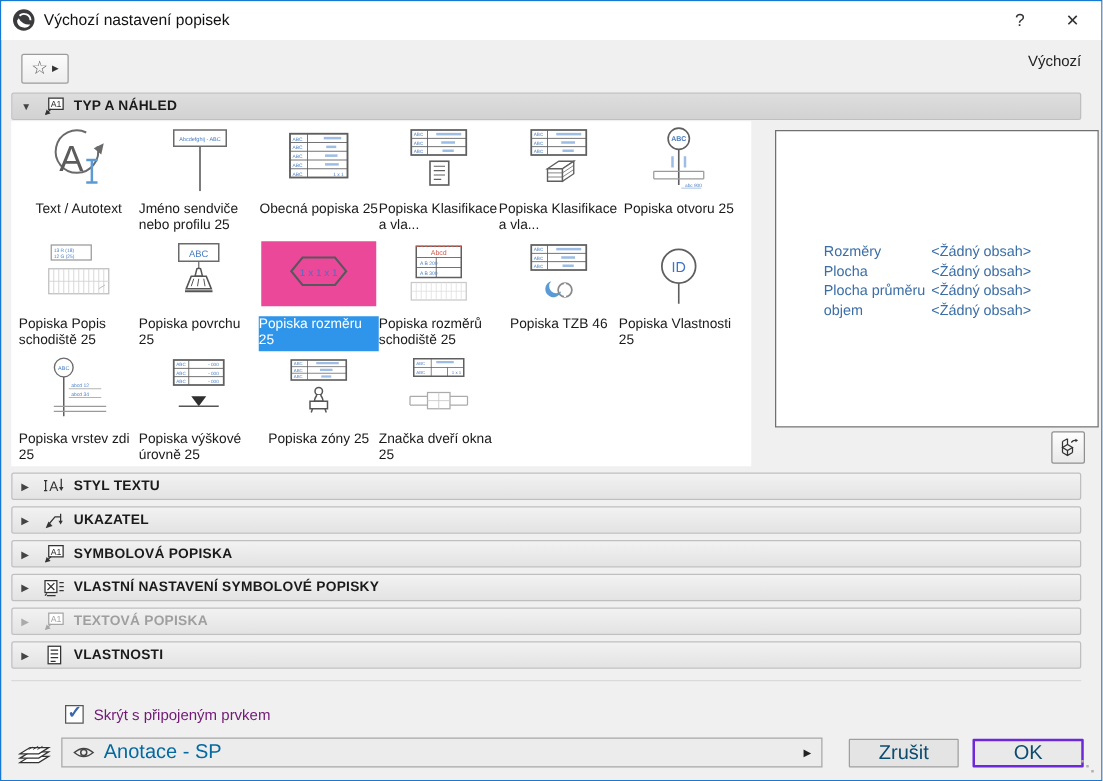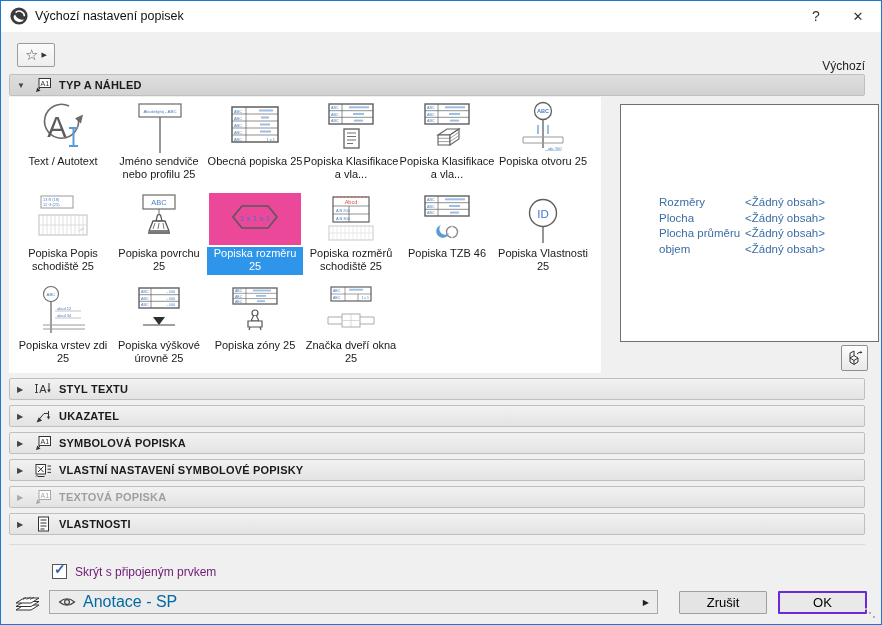--- a/index.html
+++ b/index.html
@@ -8,52 +8,52 @@
   .titlebar{position:absolute;left:0;top:0;width:100%;height:30px;background:#ffffff;border-bottom:1px solid #ffffff;text-align:center;}
   .titlebar .logo{position:absolute;left:8px;top:5px;width:20px;height:20px;}
   .titlebar .title{position:absolute;left:34px;top:8px;font-size:12.5px;color:#111;}
   .tb-btn{position:absolute;top:0;width:34px;height:30px;display:flex;align-items:center;justify-content:center;font-size:14px;color:#333;cursor:default;}
   .help-btn{right:48px;}
   .close-btn{right:6px;font-size:13px;}
   
   .fav-btn{position:absolute;left:16px;top:42px;width:36px;height:22px;background:linear-gradient(#fbfbfb,#eeeeee);border:1px solid #9b9b9b;border-radius:2px;display:flex;align-items:center;justify-content:center;gap:3px;}
   .fav-btn .star{font-size:15px;color:#555;line-height:1;margin-top:-2px;}
   .fav-btn .arr{font-size:7px;color:#333;}
-  .default-label{position:absolute;right:16px;top:58px;font-size:12px;color:#222;}
+  .default-label{position:absolute;right:16px;top:41px;font-size:12px;color:#222;}
   
   .secbar{position:absolute;left:8px;width:856px;height:22px;border:1px solid #bfbfbf;border-radius:2px;box-sizing:border-box;display:flex;align-items:center;padding-left:7px;gap:7px;}
   .secbar.expanded{background:linear-gradient(#dedede,#d2d2d2);}
   .secbar.collapsed{background:linear-gradient(#f2f2f2,#e3e3e3);}
   .secbar .tri{font-size:8px;color:#444;width:10px;}
   .secbar .label{font-size:11px;font-weight:bold;color:#1a1a1a;letter-spacing:.2px;}
   .secbar.disabled .label{color:#9f9f9f;}
   .secbar.disabled .tri{color:#aaa;}
   
   .grid-panel{position:absolute;left:8px;top:96px;width:592px;height:276px;background:#fff;display:flex;flex-wrap:wrap;align-content:flex-start;padding-left:6px;box-sizing:border-box;}
   .cell{width:96px;height:92px;display:flex;flex-direction:column;align-items:center;padding-top:4px;box-sizing:border-box;}
   .cell-icon{width:92px;height:52px;display:flex;align-items:center;justify-content:center;}
-  .cell-label{width:96px;min-height:28px;margin-top:2px;font-size:11px;line-height:13px;color:#1a1a1a;text-align:center;display:flex;align-items:flex-start;justify-content:center;}
+  .cell-label{width:96px;min-height:28px;margin-top:8px;font-size:11px;line-height:13px;color:#1a1a1a;display:flex;align-items:flex-start;justify-content:center;}
   .cell.selected .cell-icon{background:#ec4899;}
   .cell.selected .cell-label{background:#2e95ea;color:#fff;}
   svg text{font-family:"Liberation Sans",sans-serif;}
   
   .preview{position:absolute;left:619px;top:103px;width:259px;height:238px;background:#fff;border:1px solid #707070;box-sizing:border-box;}
   .pv-rows{position:absolute;left:38px;top:90px;display:grid;grid-template-columns:86px auto;font-size:11.5px;line-height:15.5px;color:#3a6ea5;}
   .chair-btn{position:absolute;left:840px;top:344px;width:25px;height:24px;background:linear-gradient(#fdfdfd,#e9e9e9);border:1px solid #8f8f8f;border-radius:2px;display:flex;align-items:center;justify-content:center;}
   
   .sep{position:absolute;left:8px;top:543px;width:856px;height:1px;background:#dadada;}
   .chk{position:absolute;left:51px;top:563px;width:15px;height:15px;background:#fff;border:1px solid #555;box-sizing:border-box;}
   .chk .mark{position:absolute;left:1px;top:-4px;font-size:14px;font-weight:bold;color:#3a66b0;}
   .chk-label{position:absolute;left:74px;top:564px;font-size:12px;color:#701a75;}
   .layers-ico{position:absolute;left:13px;top:590px;}
   .layer-combo{position:absolute;left:48px;top:589px;width:609px;height:24px;background:#ececec;border:1px solid #a8a8a8;box-sizing:border-box;display:flex;align-items:center;}
   .layer-combo .eye{margin-left:8px;}
   .layer-combo .val{margin-left:7px;font-size:16px;color:#0369a1;flex:1;}
   .layer-combo .arr{font-size:8px;color:#222;margin-right:8px;}
-  .btn{position:absolute;top:590px;height:23px;background:#e4e4e4;border:1px solid #9f9f9f;border-radius:1px;font-size:13px;color:#000000;display:flex;align-items:center;justify-content:center;box-sizing:border-box;}
+  .btn{position:absolute;top:590px;height:23px;background:#e4e4e4;border:1px solid #9f9f9f;border-radius:1px;font-size:16px;color:#0c4a6e;display:flex;align-items:center;justify-content:center;box-sizing:border-box;}
   .cancel-btn{left:678px;width:88px;}
   .ok-btn{left:777px;width:89px;border:2px solid #6d28d9;background:#e9e9e9;}
   .grip{position:absolute;right:14px;bottom:14px;width:2px;height:2px;background:#b0b0b0;box-shadow:4px 4px 0 #b0b0b0,8px 8px 0 #b0b0b0;}
 </style>
 </head>
 <body>
 
 <div class="dialog">
 
   <div class="titlebar">

